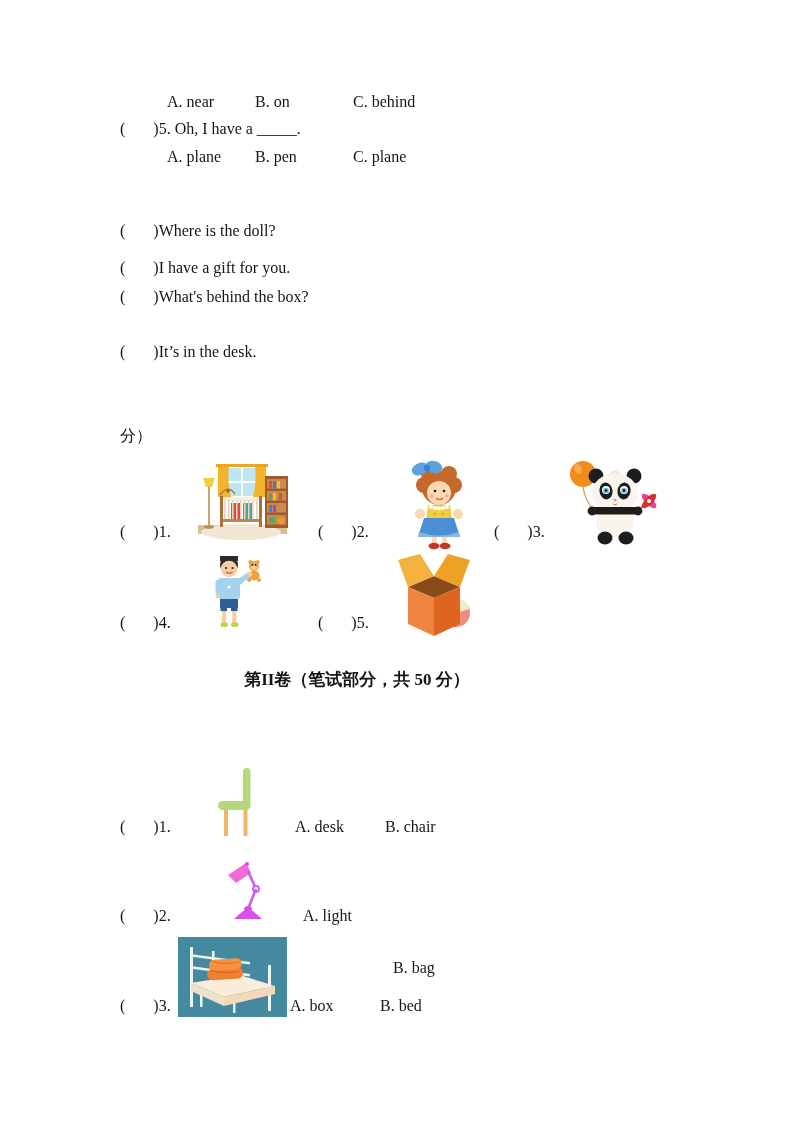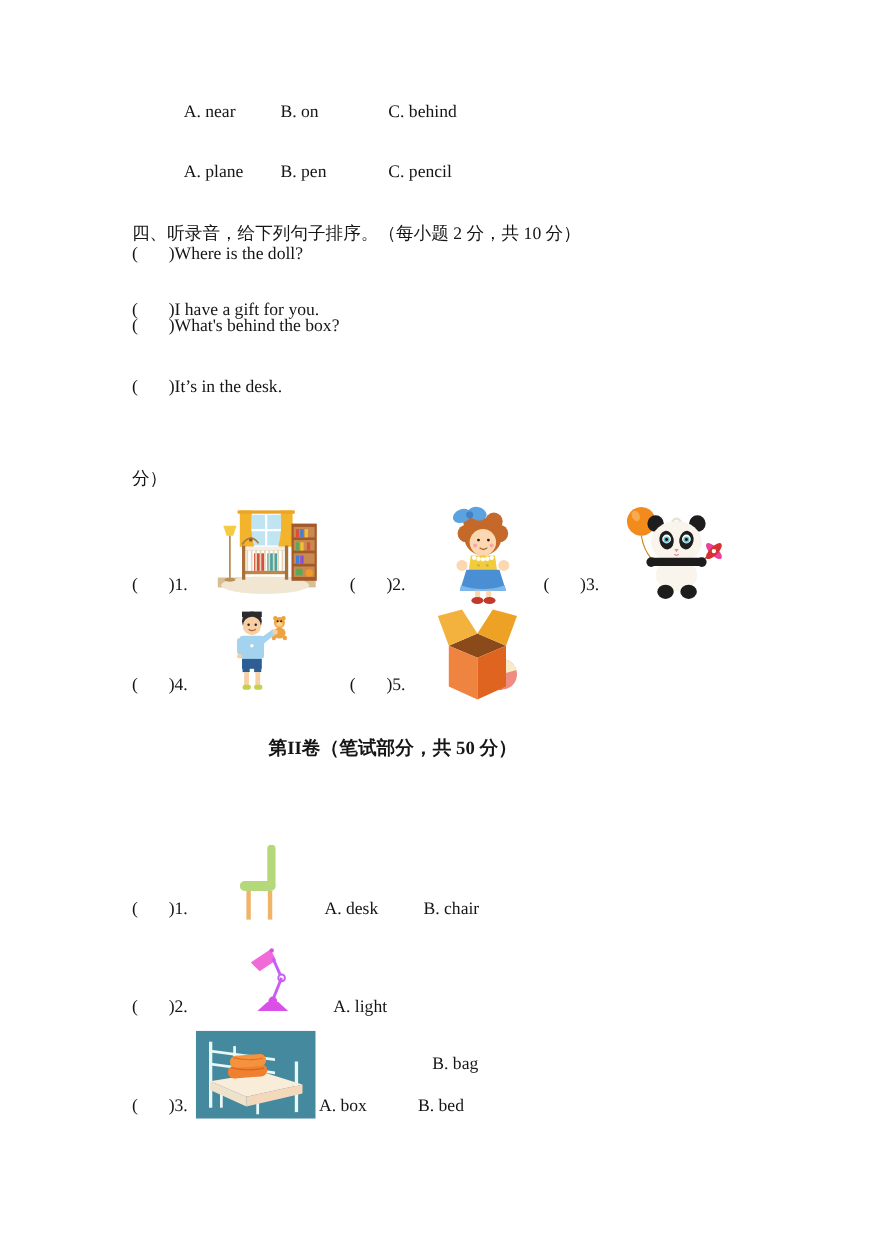--- a/index.html
+++ b/index.html
@@ -12,27 +12,27 @@
 </style>
 </head>
 <body>
 
 <div class="page">
 
   <span class="t" style="left:167px;top:92px">A. near</span>
   <span class="t" style="left:255px;top:92px">B. on</span>
   <span class="t" style="left:353px;top:92px">C. behind</span>
 
+  <span class="t" style="left:120px;top:119px">(       )5. Oh, I have a _____.</span>
   <span class="t" style="left:167px;top:147px">A. plane</span>
   <span class="t" style="left:255px;top:147px">B. pen</span>
-  <span class="t" style="left:353px;top:147px">C. pencil</span>
-
-  <span class="t" style="left:120px;top:203px">四、听录音，给下列句子排序。（每小题 2 分，共 10 分）</span>
+  <span class="t" style="left:353px;top:147px">C. plane</span>
+
   <span class="t" style="left:120px;top:221px">(       )Where is the doll?</span>
-  <span class="t" style="left:120px;top:272px">(       )I have a gift for you.</span>
+  <span class="t" style="left:120px;top:258px">(       )I have a gift for you.</span>
   <span class="t" style="left:120px;top:287px">(       )What's behind the box?</span>
   <span class="t" style="left:120px;top:342px">(       )It’s in the desk.</span>
 
   <span class="t" style="left:120px;top:426px">分）</span>
 
   <span class="t" style="left:120px;top:522px">(       )1.</span>
   <svg class="svgimg" style="left:195px;top:462px" width="95" height="82" viewBox="0 0 95 82">
     <rect x="3" y="63" width="89" height="9" fill="#dbbd92"></rect>
     <ellipse cx="46" cy="70" rx="40" ry="8" fill="#f1e6d2"></ellipse>
     <rect x="28" y="3" width="38" height="35" fill="#ffffff" stroke="#e2d6c2"></rect>

